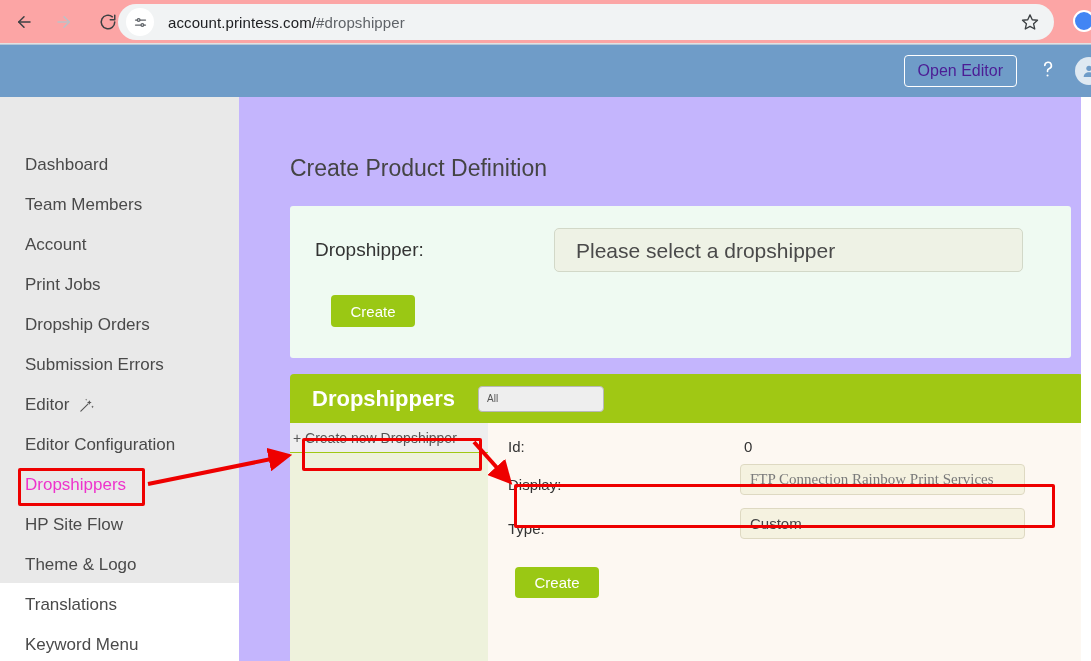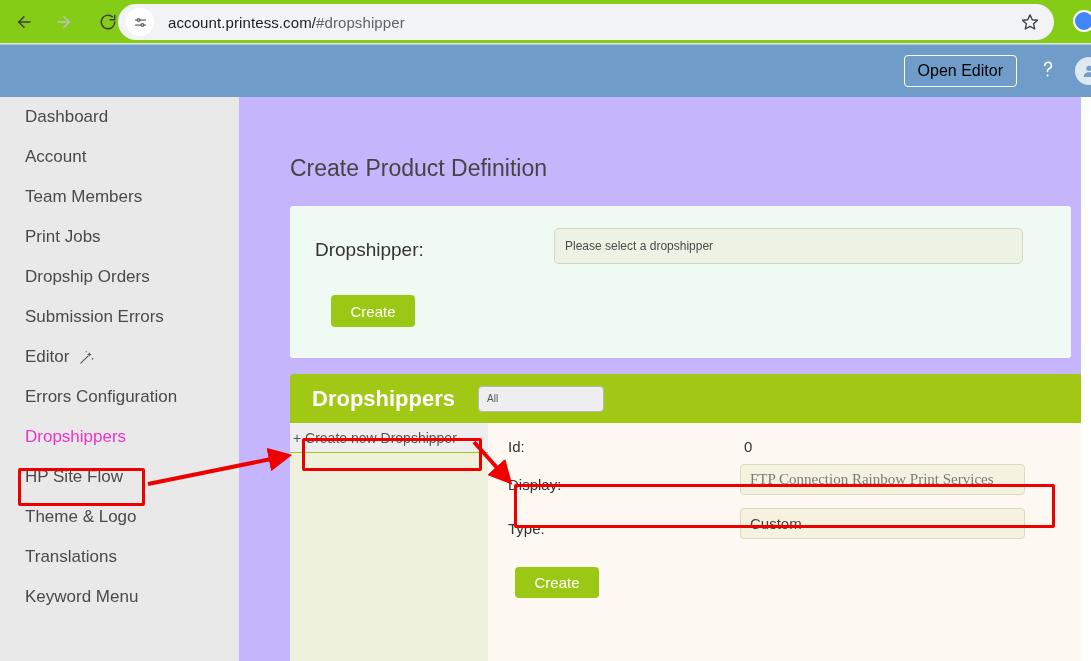--- a/index.html
+++ b/index.html
@@ -8,21 +8,21 @@
     width: 1091px; height: 661px;
     overflow: hidden;
     font-family: "Liberation Sans", sans-serif;
     background: #ffffff;
   }
 
   
   .browser-bar {
     position: absolute; left: 0; top: 0;
     width: 1091px; height: 44px;
-    background: #84cc16;
+    background: #fca5a5;
     display: flex; align-items: center;
     border-bottom: 1px solid #e2e2e2;
   }
   .nav-btn {
     width: 32px; height: 32px;
     margin-left: 8px;
     display: flex; align-items: center; justify-content: center;
     border-radius: 50%;
   }
   .nav-btn svg { display: block; }
@@ -64,21 +64,21 @@
   .app-header {
     position: absolute; left: 0; top: 44px;
     width: 1091px; height: 53px;
     background: #6f9cc8;
     border-top: 1px solid #b5c7d8;
     display: flex; align-items: center; justify-content: flex-end;
   }
   .open-editor-btn {
     border: 1px solid #ffffff;
     border-radius: 4px;
-    color: #000000;
+    color: #4c1d95;
     font-size: 16px;
     padding: 7px 13px;
     background: transparent;
     line-height: 1;
     white-space: nowrap;
   }
   .help-icon {
     margin-left: 18px;
     width: 26px; height: 26px;
     display: flex; align-items: center; justify-content: center;
@@ -87,23 +87,24 @@
     margin-left: 14px; margin-right: -12px;
     width: 28px; height: 28px;
     border-radius: 50%;
     background: #dfe9f2;
     display: flex; align-items: center; justify-content: center;
   }
 
   
   .sidebar {
     position: absolute; left: 0; top: 97px;
-    width: 248px; height: 564px;
+    width: 248px; height: 486px;
     background: #e9e9e9;
     border-right: 1px solid #cdcdcd;
+    padding-top: 48px;
   }
   .side-item {
     height: 40px;
     display: flex; align-items: center;
     padding-left: 25px;
     font-size: 17px;
     color: #4a4a4a;
     white-space: nowrap;
   }
   .side-item.active { color: #ee33cc; }
@@ -129,26 +130,26 @@
     background: #effaf2;
     border-radius: 3px;
   }
   .cpd-label {
     position: absolute; left: 25px; top: 33px;
     font-size: 19px; color: #333333;
     white-space: nowrap;
   }
   .cpd-select {
     position: absolute; left: 264px; top: 22px;
-    width: 469px; height: 36px;
+    width: 469px; height: 44px;
     background: #eef2e5;
     border: 1px solid #d2d8c8;
     border-radius: 5px;
-    font-size: 12px; color: #4a4a4a;
-    padding: 0 10px;
+    font-size: 21px; color: #4a4a4a;
+    padding: 0 21px;
     appearance: none; -webkit-appearance: none;
     font-family: "Liberation Sans", sans-serif;
   }
   .cpd-create {
     position: absolute; left: 41px; top: 89px;
     width: 84px; height: 32px;
     background: #9ac814;
     border: none; border-radius: 4px;
     color: #ffffff; font-size: 15px;
     font-family: "Liberation Sans", sans-serif;
@@ -327,24 +328,24 @@
         <path d="M4 21c0-4.4 3.6-7 8-7s8 2.6 8 7z"></path>
     </svg>
   </div>
 </div>
 
 <div class="sidebar">
   <div class="side-item">
       <span>Dashboard</span>
     </div>
   <div class="side-item">
+      <span>Team Members</span>
+    </div>
+  <div class="side-item">
       <span>Account</span>
-    </div>
-  <div class="side-item">
-      <span>Team Members</span>
     </div>
   <div class="side-item">
       <span>Print Jobs</span>
     </div>
   <div class="side-item">
       <span>Dropship Orders</span>
     </div>
   <div class="side-item">
       <span>Submission Errors</span>
     </div>
@@ -353,21 +354,21 @@
     <span class="wand">
       <svg width="17" height="17" viewBox="0 0 24 24" fill="none" stroke="#555555" stroke-width="1.6" stroke-linecap="round">
         <line x1="4" y1="20" x2="14" y2="10"></line>
         <path d="M16 4.5l1 2.3 2.3 1-2.3 1-1 2.3-1-2.3-2.3-1 2.3-1z" fill="#555555" stroke="none"></path>
         <path d="M20.5 12l.6 1.3 1.3.6-1.3.6-.6 1.3-.6-1.3-1.3-.6 1.3-.6z" fill="#555555" stroke="none"></path>
         <path d="M11.5 2.5l.45 1 1 .45-1 .45-.45 1-.45-1-1-.45 1-.45z" fill="#555555" stroke="none"></path>
       </svg>
     </span>
   </div>
   <div class="side-item">
-      <span>Errors Configuration</span>
+      <span>Editor Configuration</span>
     </div>
   <div class="side-item active">
       <span>Dropshippers</span>
     </div>
   <div class="side-item">
       <span>HP Site Flow</span>
     </div>
   <div class="side-item">
       <span>Theme &amp; Logo</span>
     </div>

